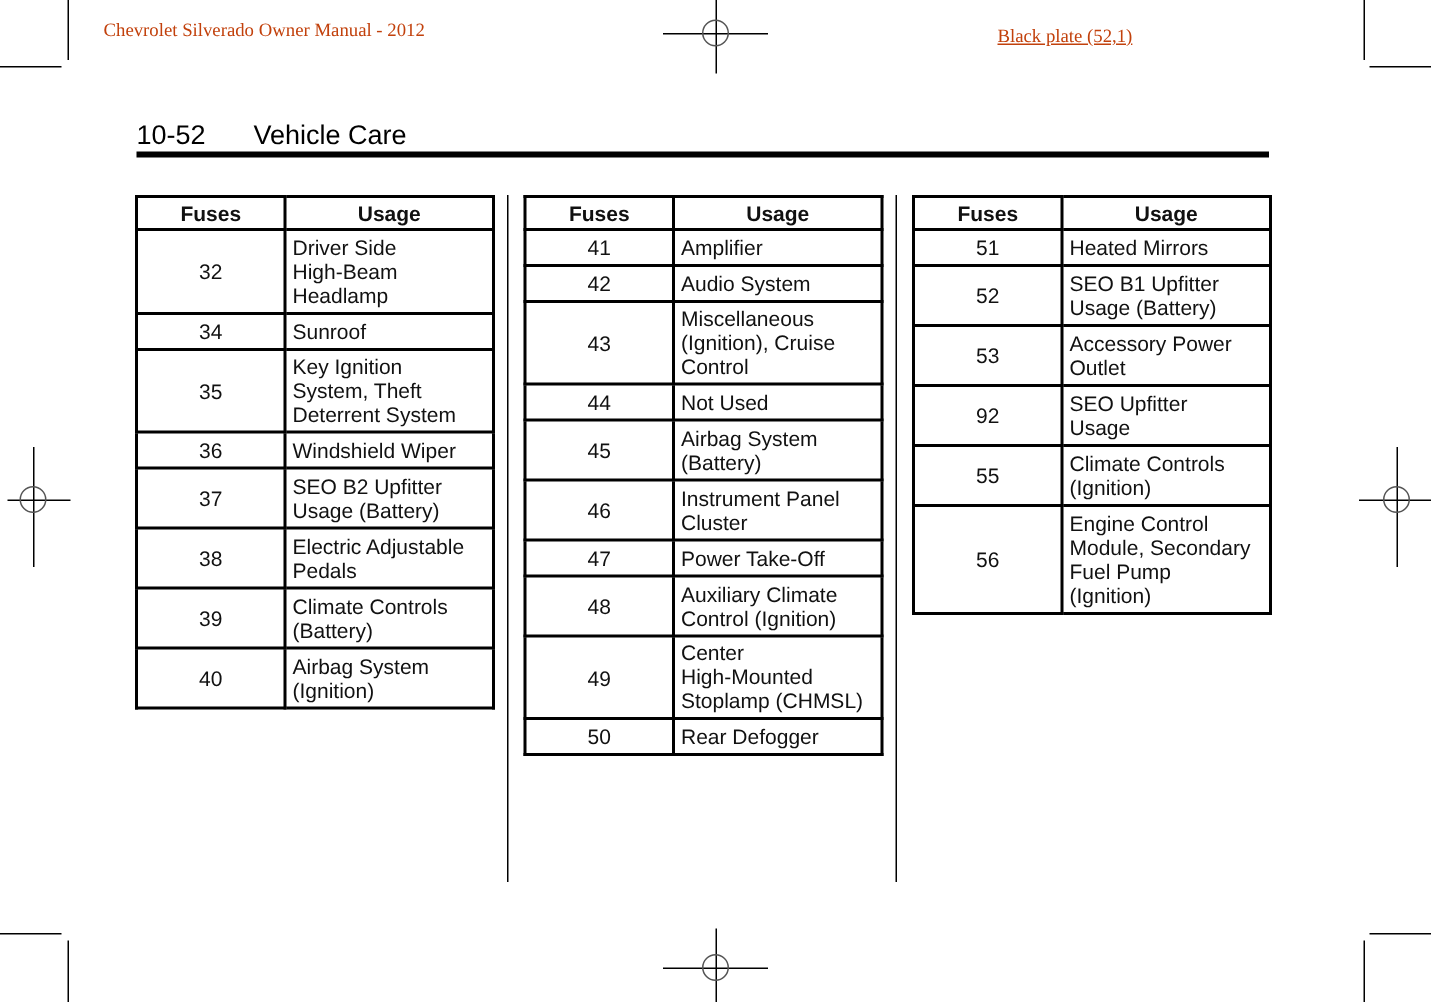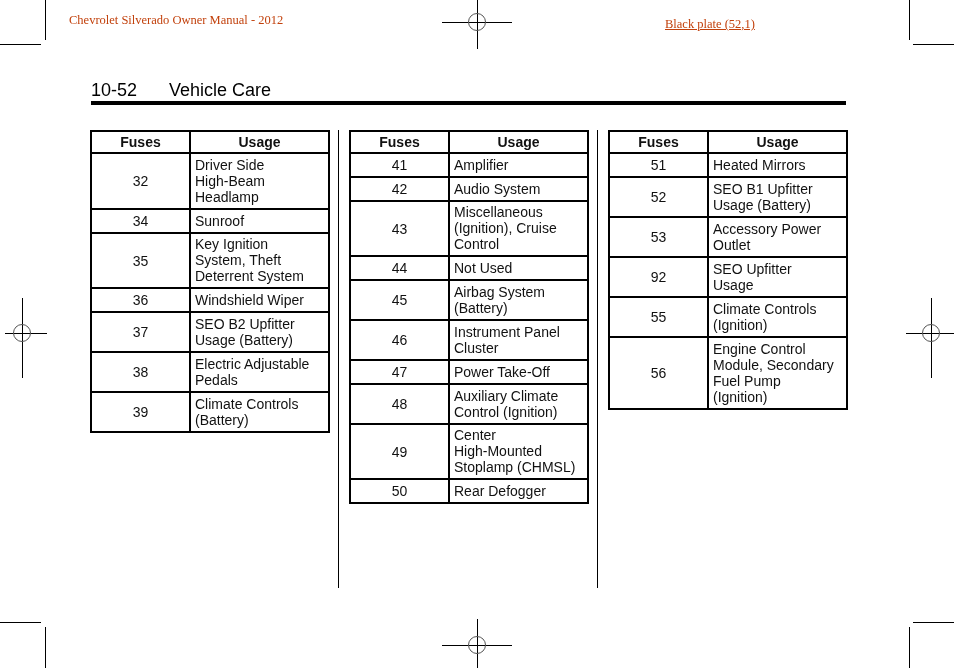--- a/index.html
+++ b/index.html
@@ -101,20 +101,24 @@
         <td class="use"><span>SEO B2 Upfitter</span><br><span>Usage (Battery)</span></td>
       </tr>
     <tr style="height:40px">
         <td class="num">38</td>
         <td class="use"><span>Electric Adjustable</span><br><span>Pedals</span></td>
       </tr>
     <tr style="height:40px">
         <td class="num">39</td>
         <td class="use"><span>Climate Controls</span><br><span>(Battery)</span></td>
       </tr>
+    <tr style="height:40px">
+        <td class="num">40</td>
+        <td class="use"><span>Airbag System</span><br><span>(Ignition)</span></td>
+      </tr>
   </tbody>
 </table>
 
 <table class="fuses" style="left:349px; top:130px; width:238px;">
   <colgroup>
       <col style="width:99px">
       <col style="width:139px">
     </colgroup>
   <thead>
     <tr>

